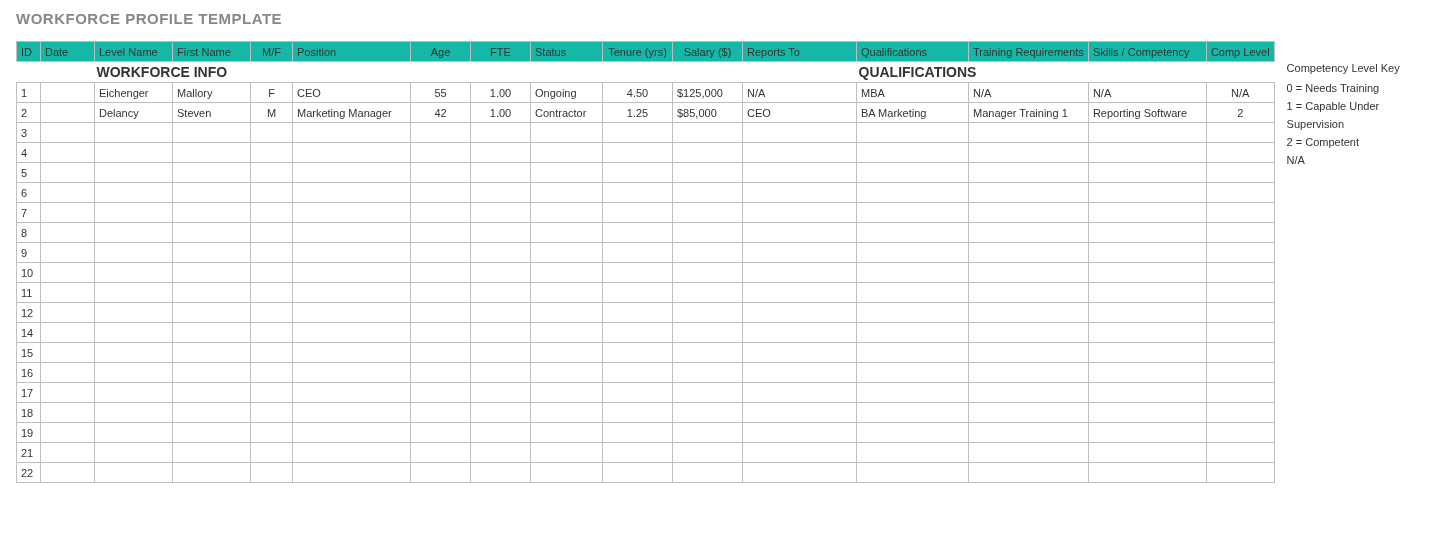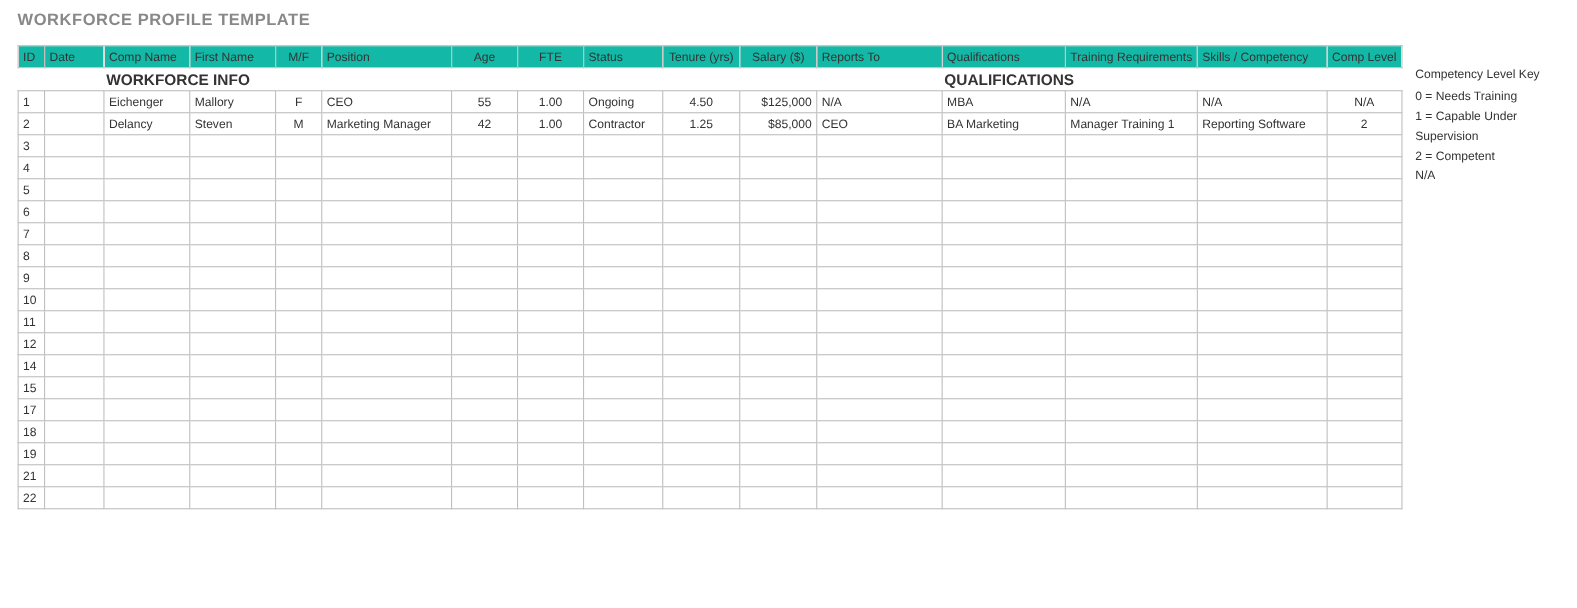--- a/index.html
+++ b/index.html
@@ -41,21 +41,21 @@
     font-size: 14px;
     padding-bottom: 2px;
     padding-left: 2px;
   }
   thead th {
     background: #14b8a6;
     text-align: left;
   }
   thead th.c { text-align: center; }
   .c { text-align: center; }
-  .r { text-align: right; }
+  .r { }
   .l { text-align: left; }
   .legend {
     margin-left: 12px;
     font-size: 11px;
     color: #333;
     line-height: 18px;
     padding-top: 18px;
   }
   .legend .lt { margin-bottom: 2px; }
   
@@ -106,21 +106,21 @@
           <tr class="superhead">
         <td colspan="2"></td>
         <td colspan="10">WORKFORCE INFO</td>
         <td colspan="4">QUALIFICATIONS</td>
       </tr>
       </tbody>
         <thead>
         <tr>
           <th class="l">ID</th>
           <th class="l">Date</th>
-          <th class="l">Comp Name</th>
+          <th class="l">Level Name</th>
           <th class="l">First Name</th>
           <th class="c">M/F</th>
           <th class="l">Position</th>
           <th class="c">Age</th>
           <th class="c">FTE</th>
           <th class="l">Status</th>
           <th class="c">Tenure (yrs)</th>
           <th class="c">Salary ($)</th>
           <th class="l">Reports To</th>
           <th class="l">Qualifications</th>
@@ -376,20 +376,38 @@
             <td class="l"></td>
             <td class="c"></td>
             <td class="r"></td>
             <td class="l"></td>
             <td class="l"></td>
             <td class="l"></td>
             <td class="l"></td>
             <td class="c"></td>
           </tr>
           <tr>
+            <td class="l">16</td>
+            <td class="l"></td>
+            <td class="l"></td>
+            <td class="l"></td>
+            <td class="c"></td>
+            <td class="l"></td>
+            <td class="c"></td>
+            <td class="c"></td>
+            <td class="l"></td>
+            <td class="c"></td>
+            <td class="r"></td>
+            <td class="l"></td>
+            <td class="l"></td>
+            <td class="l"></td>
+            <td class="l"></td>
+            <td class="c"></td>
+          </tr>
+          <tr>
             <td class="l">17</td>
             <td class="l"></td>
             <td class="l"></td>
             <td class="l"></td>
             <td class="c"></td>
             <td class="l"></td>
             <td class="c"></td>
             <td class="c"></td>
             <td class="l"></td>
             <td class="c"></td>

